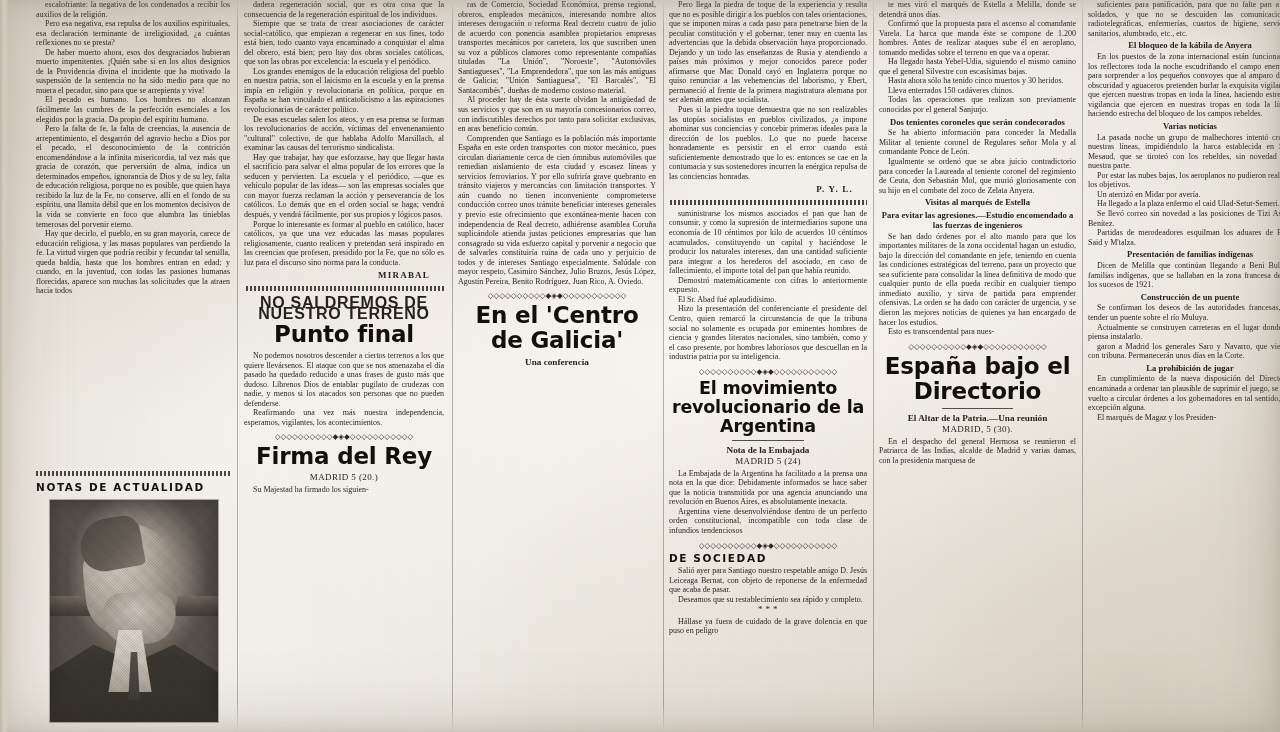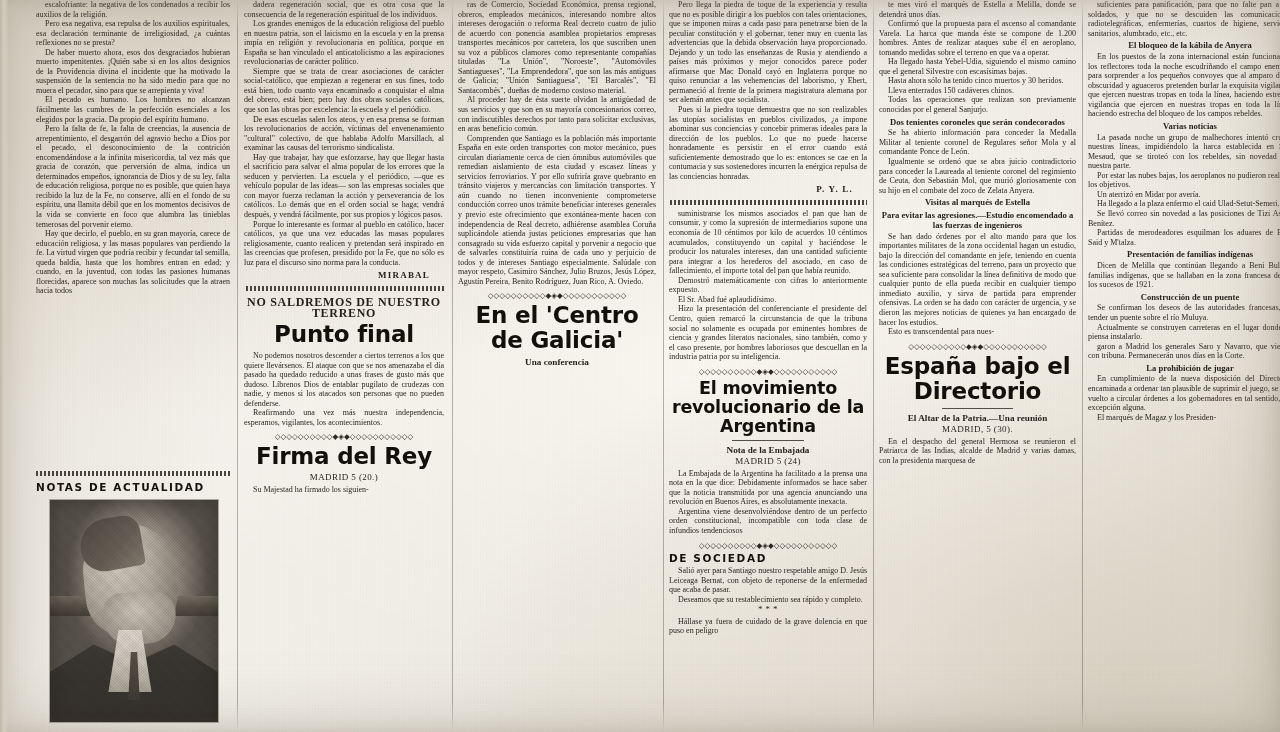--- a/index.html
+++ b/index.html
@@ -61,23 +61,23 @@
   }
   .orn-dia{
     height:9px;margin:5px 0 3px;text-align:center;
     font-size:8px;letter-spacing:.5px;color:#2b2620;
     overflow:hidden;white-space:nowrap;
   }
   .orn-dia::before{content:"◇◇◇◇◇◇◇◇◇◇◆◈◆◇◇◇◇◇◇◇◇◇◇◇";letter-spacing:0px;font-size:7.5px;}
   .hairline{height:1px;background:#2b2620;margin:4px auto 4px;width:36%;opacity:.8;}
 
   h1.kicker{
-    font-size:12px;line-height:11.6px;margin:5px 0 1px;
+    font-size:16px;line-height:11.6px;margin:5px 0 1px;
     text-align:center;font-weight:700;letter-spacing:.7px;
-    font-family:Liberation Serif, serif;
+    font-family:Liberation Sans, sans-serif;
   }
   h2.bighead{
     font-family:"DejaVu Sans", sans-serif;
     font-size:23px;line-height:25px;margin:2px 0 4px;
     text-align:center;font-weight:700;letter-spacing:-.2px;
     color:#120f0b;
   }
   h2.bighead.small{font-size:17.5px;line-height:19px;}
   h3.sub{
     font-size:9.2px;line-height:10.5px;margin:3px 0 2px;
@@ -186,22 +186,22 @@
       <div class="suit"></div>
       <div class="collar"></div>
       <div class="tie"></div>
       <div class="halftone"></div>
       <div class="tone"></div>
     </div>
   </div>
 
   <div class="col" id="c2" style="left:220px;width:200px;height:732px;">
       <p>dadera regeneración social, que es otra cosa que la consecuencia de la regeneración espiritual de los individuos.</p>
+      <p>Siempre que se trata de crear asociaciones de carácter social-católico, que empiezan a regenerar en sus fines, todo está bien, todo cuanto vaya encaminado a conquistar el alma del obrero, está bien; pero hay dos obras sociales católicas, que son las obras por excelencia: la escuela y el periódico.</p>
       <p>Los grandes enemigos de la educación religiosa del pueblo en nuestra patria, son el laicismo en la escuela y en la prensa impía en religión y revolucionaria en política, porque en España se han vinculado el anticatolicismo a las aspiraciones revolucionarias de carácter político.</p>
-      <p>Siempre que se trata de crear asociaciones de carácter social-católico, que empiezan a regenerar en sus fines, todo está bien, todo cuanto vaya encaminado a conquistar el alma del obrero, está bien; pero hay dos obras sociales católicas, que son las obras por excelencia: la escuela y el periódico.</p>
       <p>De esas escuelas salen los ateos, y en esa prensa se forman los revolucionarios de acción, víctimas del envenenamiento "cultural" colectivo, de que hablaba Adolfo Marsillach, al examinar las causas del terrorismo sindicalista.</p>
       <p>Hay que trabajar, hay que esforzarse, hay que llegar hasta el sacrificio para salvar el alma popular de los errores que la seducen y pervierten. La escuela y el periódico, —que es vehículo popular de las ideas— son las empresas sociales que con mayor fuerza reclaman la acción y perseverancia de los católicos. Lo demás que en el orden social se haga; vendrá después, y vendrá fácilmente, por sus propios y lógicos pasos.</p>
       <p>Porque lo interesante es formar al pueblo en católico, hacer católicos, ya que una vez educadas las masas populares religiosamente, cuanto realicen y pretendan será inspirado en las creencias que profesen, presidido por la Fe, que no sólo es luz para el discurso sino norma para la conducta.</p>
       <div class="sig">MIRABAL</div>
       <div class="orn-dots"></div>
       <h1 class="kicker">NO SALDREMOS DE NUESTRO TERRENO</h1>
       <h2 class="bighead">Punto final</h2>
       <p>No podemos nosotros descender a ciertos terrenos a los que quiere llevársenos. El ataque con que se nos amenazaba el día pasado ha quedado reducido a unas frases de gusto más que dudoso. Líbrenos Dios de entablar pugilato de crudezas con nadie, y menos si los atacados son personas que no pueden defenderse.</p>
       <p>Reafirmando una vez más nuestra independencia, esperamos, vigilantes, los acontecimientos.</p>
       <div class="orn-dia"></div>

